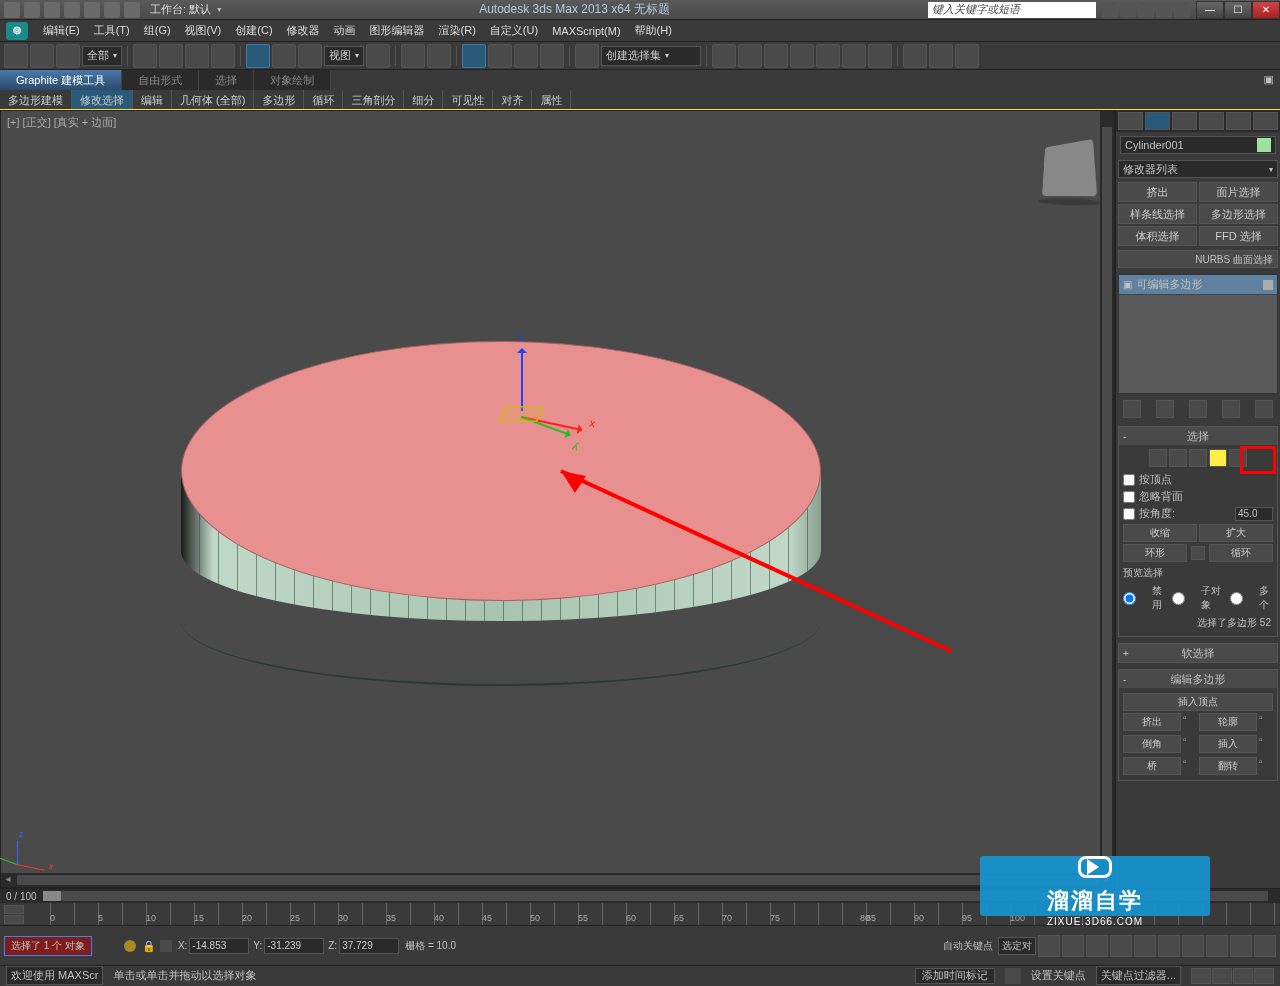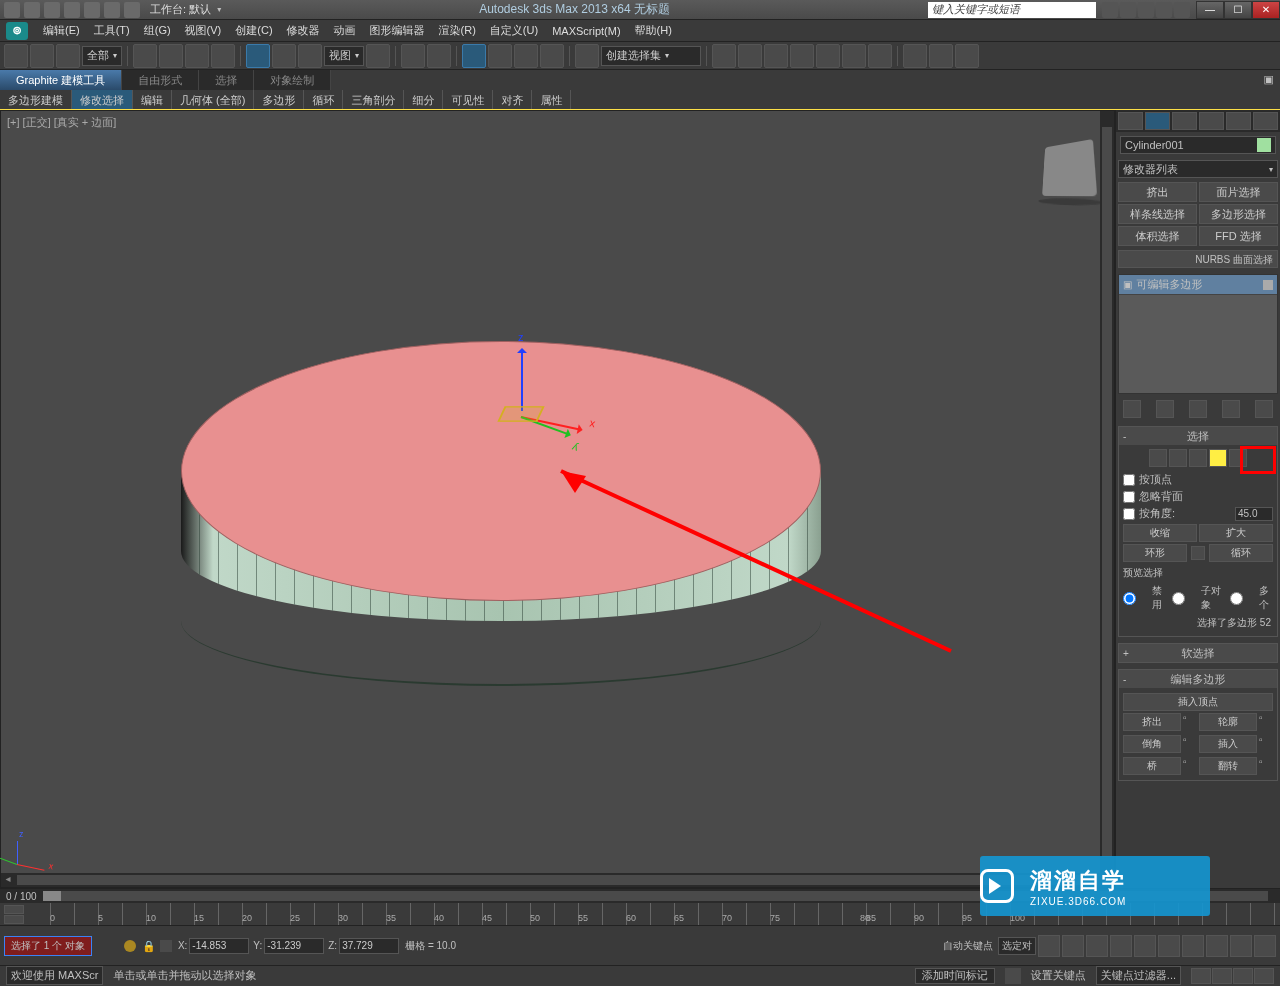--- a/index.html
+++ b/index.html
@@ -148,21 +148,21 @@
 
 
 .axis-corner { position:absolute; bottom:16px; left:10px; width:40px; height:40px;}
 .axis-corner .az { position:absolute; left:6px; bottom:6px; width:1px; height:24px; background:#4060ff;}
 .axis-corner .az::after{content:"z";position:absolute;top:-12px;left:2px;color:#4060ff;font-size:9px;}
 .axis-corner .ax { position:absolute; left:6px; bottom:6px; width:28px; height:1px; background:#ff3030; transform:rotate(12deg); transform-origin:left;}
 .axis-corner .ax::after{content:"x";position:absolute;right:-8px;top:-10px;color:#ff3030;font-size:9px;}
 .axis-corner .ay { position:absolute; left:6px; bottom:6px; width:18px; height:1px; background:#30c030; transform:rotate(200deg); transform-origin:left;}
 
 
-.watermark { position:absolute; right:70px; bottom:70px; width:230px; height:60px; background:rgba(21,149,207,0.92); display:flex; align-items:center; justify-content:flex-start; gap:16px; border-radius:3px; pointer-events:none;}
+.watermark { position:absolute; right:70px; bottom:70px; width:230px; height:60px; background:rgba(21,149,207,0.92); display:flex; align-items:center; justify-content:flex-start; gap:8px; border-radius:3px; pointer-events:none;flex-direction:column;}
 .watermark .play { width:34px;height:34px;border:3px solid #fff;border-radius:8px;display:flex;align-items:center;justify-content:center;}
 .watermark .play::before { content:""; border:8px solid transparent; border-left:12px solid #fff; margin-left:4px;}
 .watermark .txt { color:#fff; display:flex;flex-direction:column;align-items:flex-start;}
 .watermark .txt .cn { font-size:22px; font-weight:bold; letter-spacing:2px;}
 .watermark .txt .en { font-size:10px; letter-spacing:1px;}
 
 .viewport-scroll { position:absolute; bottom:0; left:0; right:0; height:14px; background:#2a2a2a;}
 .viewport-scroll .bar { position:absolute; left:16px; right:16px; top:2px; bottom:2px; background:#4a4a4a;}
 .viewport-scroll::before,.viewport-scroll::after { content:"◂"; position:absolute; top:0; width:14px; text-align:center; font-size:10px; color:#888;}
 .viewport-scroll::before{left:0;}

